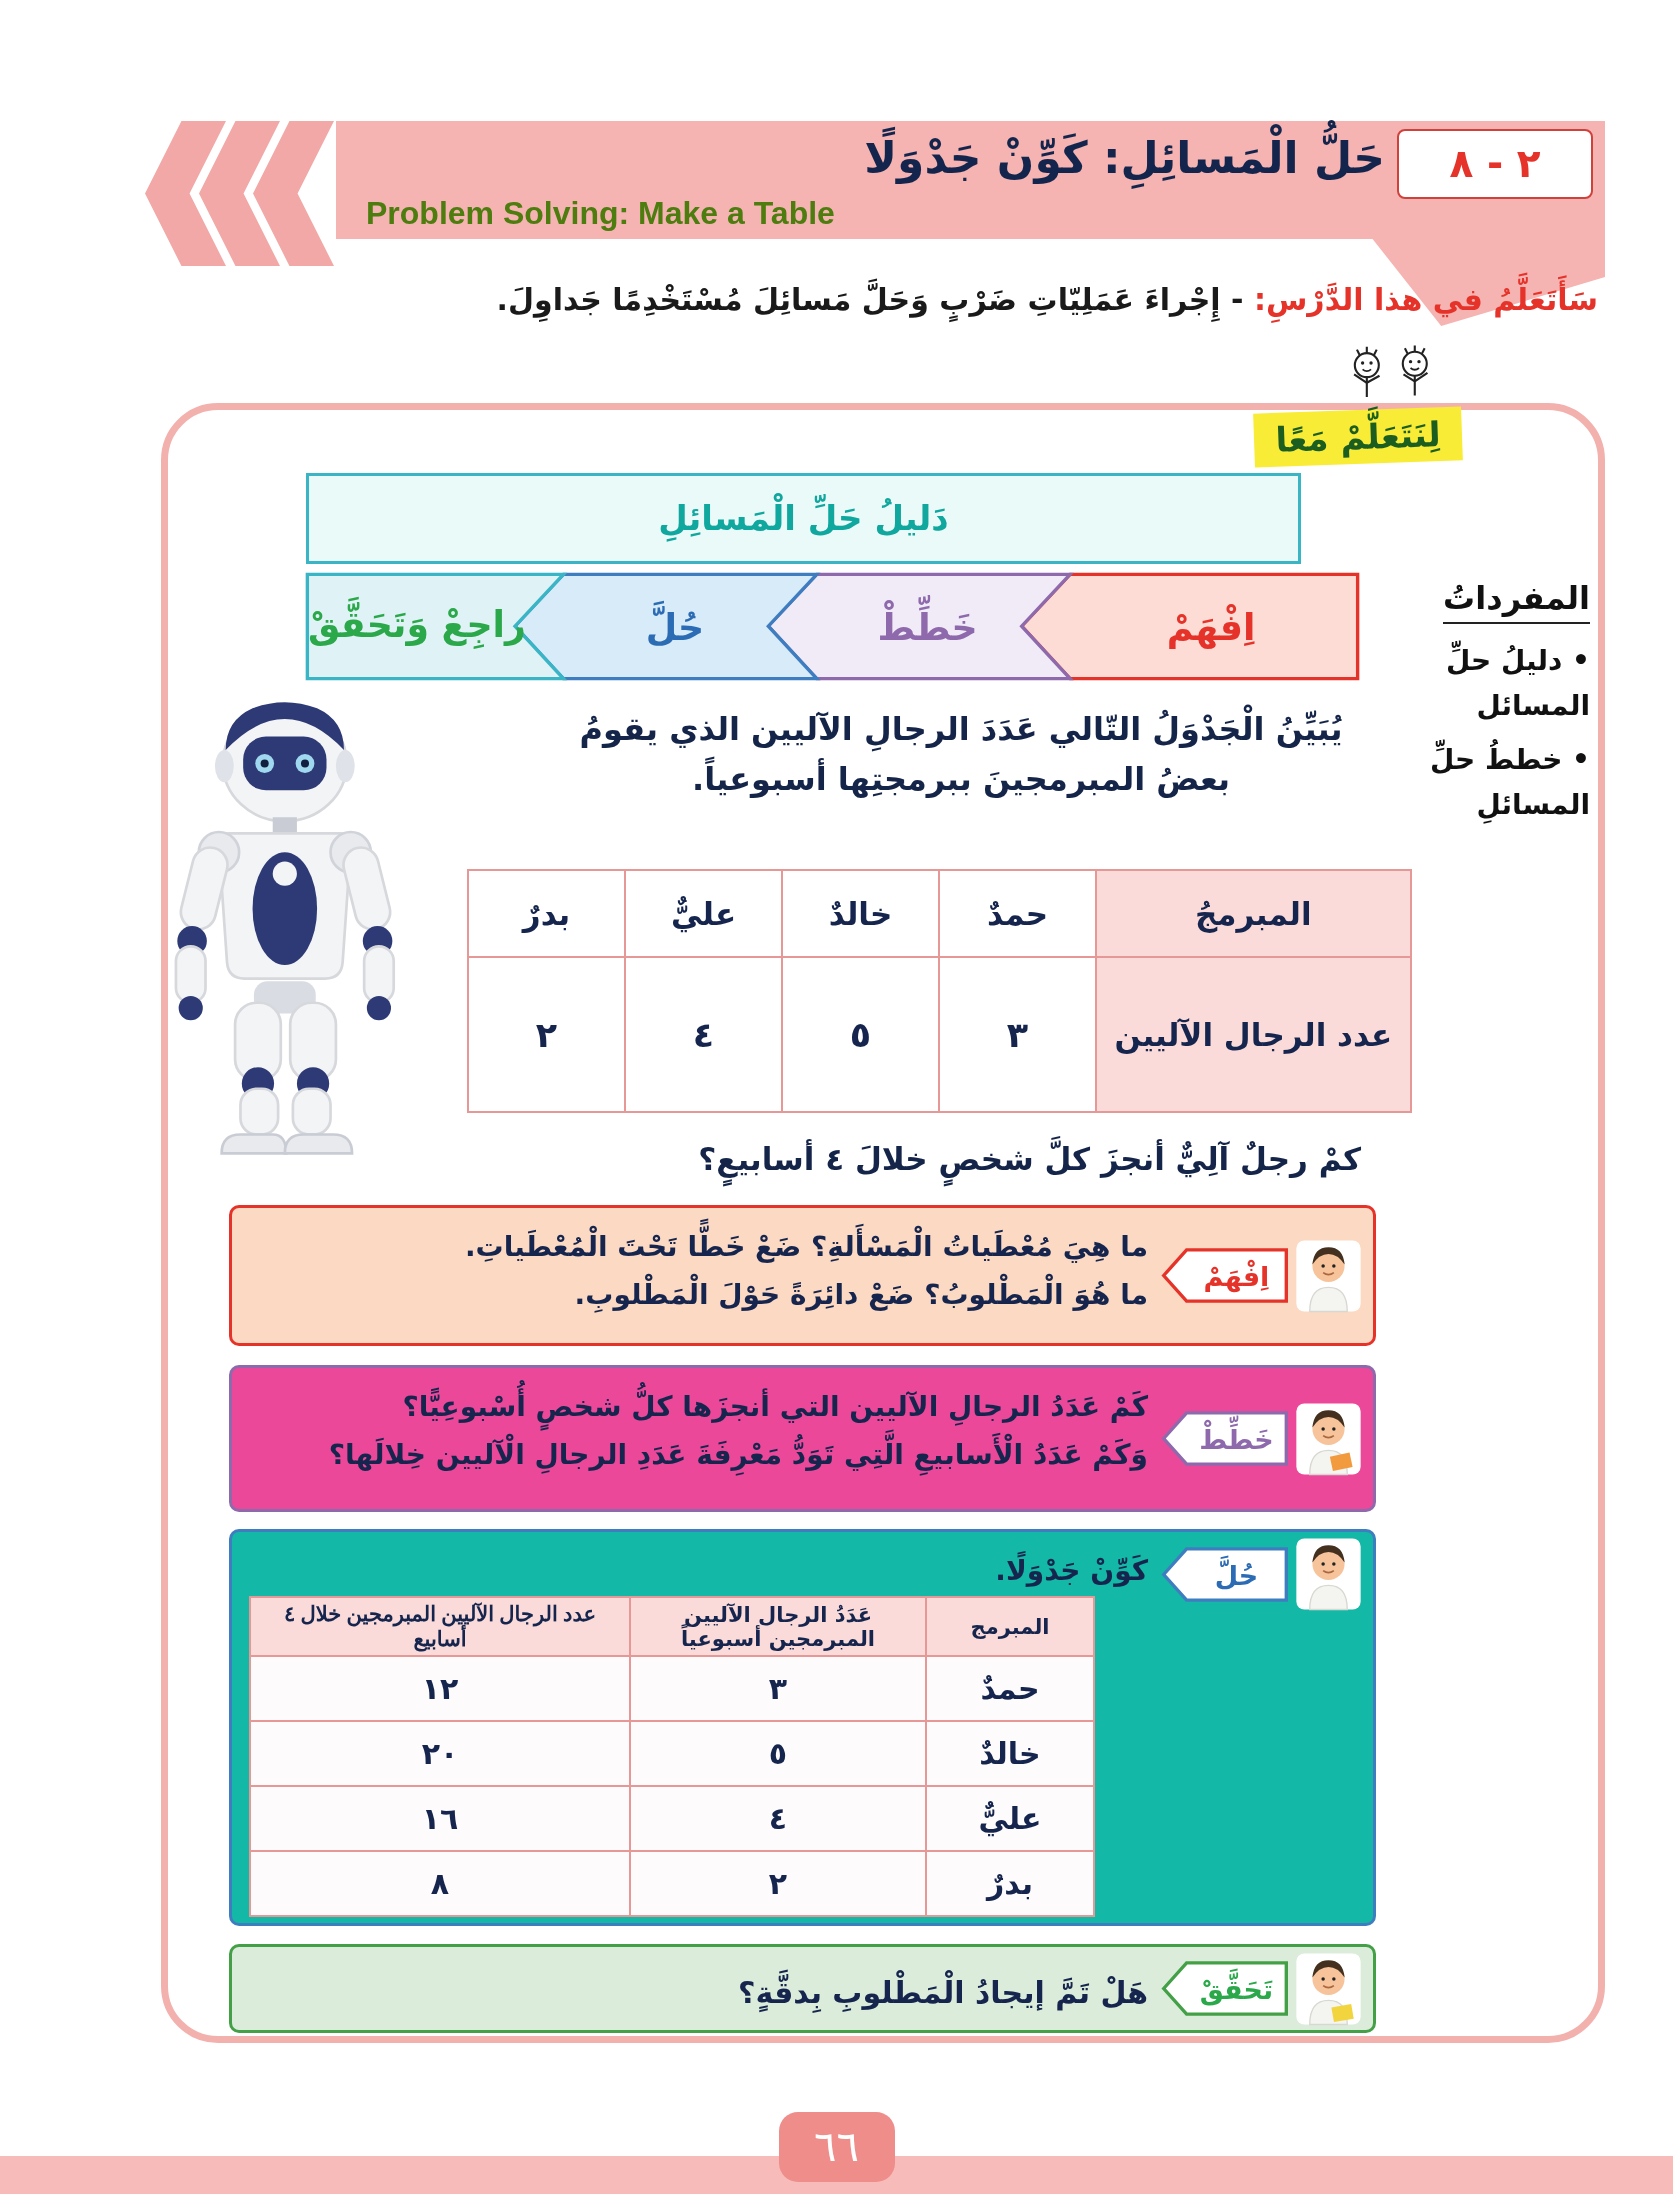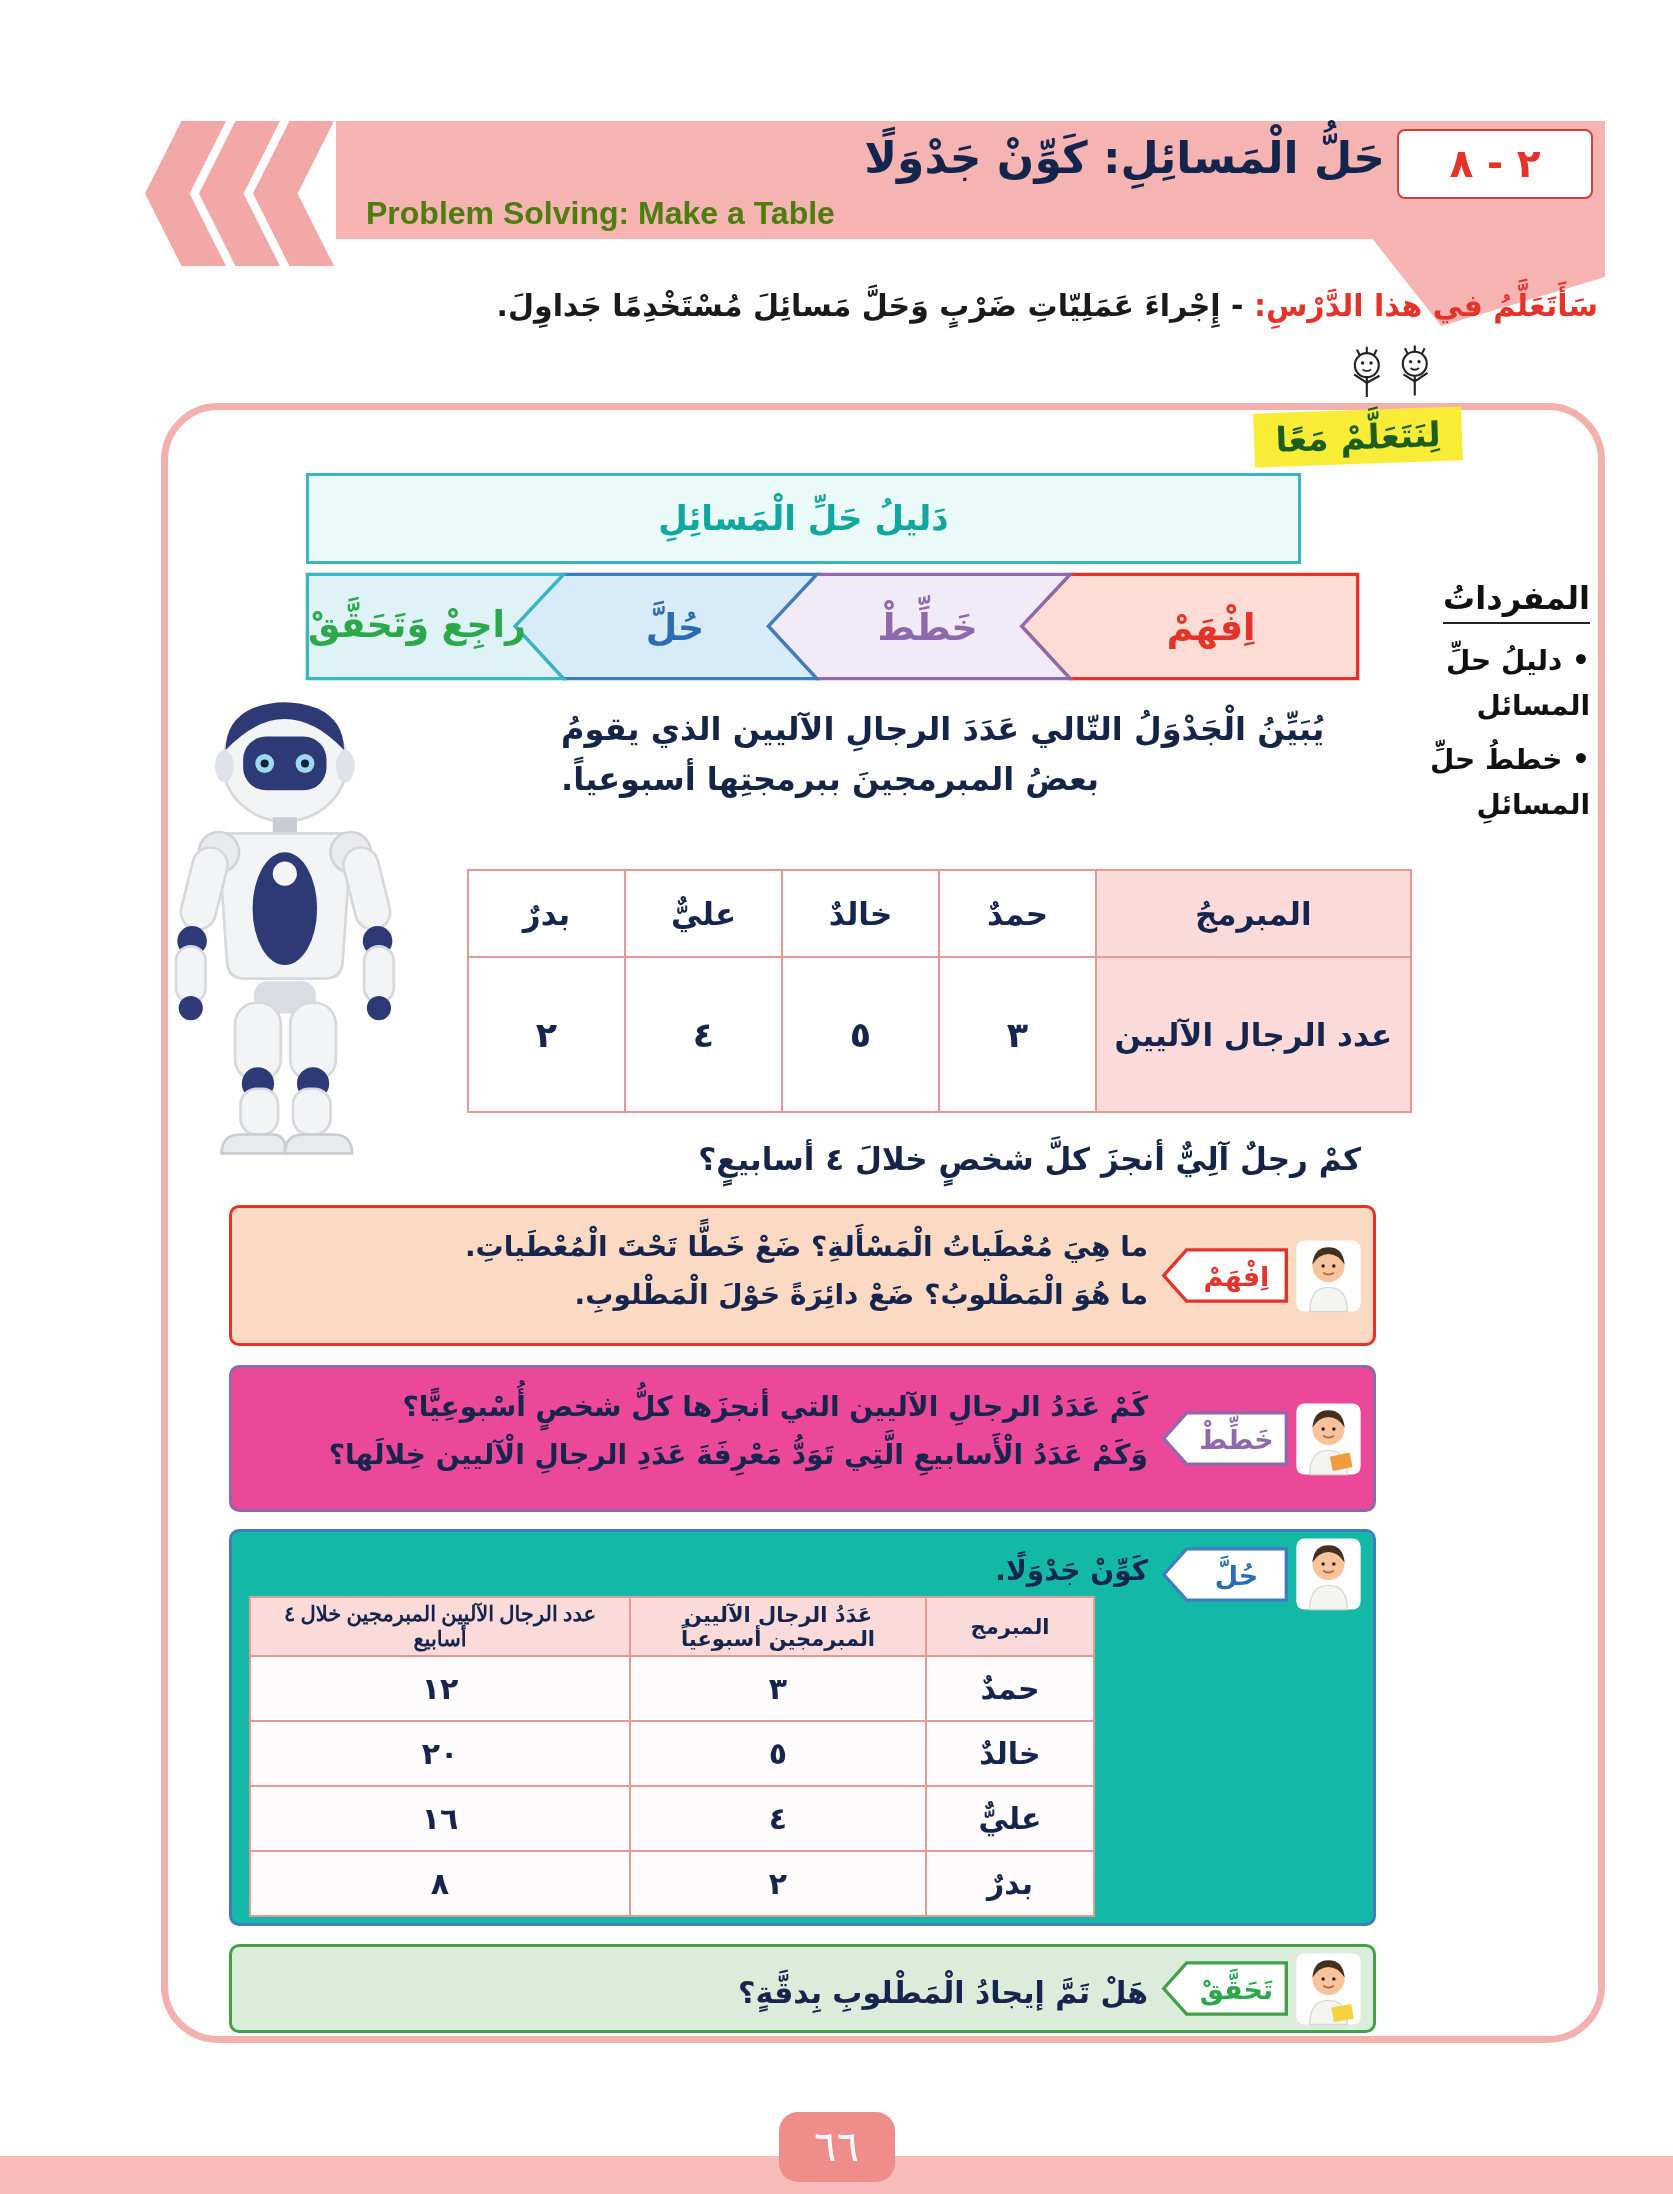--- a/index.html
+++ b/index.html
@@ -13,21 +13,21 @@
   .title-band { position:absolute; left:336px; top:121px; width:1269px; height:118px; background:#f5b3b1; }
   .band-tail { position:absolute; left:1371px; top:237px; width:234px; height:89px; background:#f5b3b1;
                clip-path:polygon(0 0, 100% 0, 100% 45%, 30% 100%); }
   .title-ar { position:absolute; right:288px; top:132px; direction:rtl; white-space:nowrap;
               font-size:44px; font-weight:bold; color:#14254d; }
   .title-en { position:absolute; left:366px; top:195px; font-family:"Liberation Sans", sans-serif;
               font-size:32px; font-weight:bold; color:#4d7c0f; }
   .lesson-box { position:absolute; left:1397px; top:129px; width:196px; height:70px; background:#ffffff;
                 border:2.7px solid #d0413b; border-radius:8px; direction:ltr; text-align:center;
                 line-height:65px; font-size:39px; font-weight:bold; color:#e5332a; }
-  .objective { position:absolute; right:75px; top:288px; direction:rtl; font-size:30px; font-weight:bold;
+  .objective { position:absolute; right:75px; top:282px; direction:rtl; font-size:30px; font-weight:bold;
                color:#1a1a1a; white-space:nowrap; }
   .objective .obj-label { color:#e5332a; }
 
   
   .main-frame { position:absolute; left:161px; top:403px; width:1444px; height:1640px;
                 border:7.4px solid #f3b1ae; border-radius:57px; background:#ffffff; }
 
   .kids-doodle { position:absolute; left:1331px; top:344px; width:121px; height:67px; }
   .learn-label { position:absolute; left:1254px; top:410px; width:208px; height:54px; background:#f8ec36;
                  transform:rotate(-2deg); text-align:center; line-height:54px; font-size:34px;
@@ -46,21 +46,21 @@
   .p-cyan  { fill:#dff2f6; stroke:#3ab5c6; }  .t-green { fill:#2aa84a; font-size:42px; }
 
   
   .vocab { position:absolute; left:1402px; top:579px; width:188px; direction:rtl; color:#111; }
   .vocab-heading { display:inline-block; font-size:32px; font-weight:bold; border-bottom:2.7px solid #222;
                    padding-bottom:5.4px; margin-bottom:15px; }
   .vocab-item { font-size:28px; font-weight:bold; line-height:1.6; margin-bottom:9.4px; }
   .vocab-item::before { content:"• "; }
 
   
-  .intro { position:absolute; left:561px; top:705px; width:800px; direction:rtl; text-align:left;
+  .intro { position:absolute; left:561px; top:705px; width:800px; direction:rtl; text-align:center;
            font-size:32px; font-weight:bold; color:#15254a; line-height:1.55; }
   .robot { position:absolute; left:141px; top:696px; width:289px; height:471px; }
 
   .t1 { position:absolute; left:467px; top:869px; border-collapse:collapse; direction:rtl; }
   .t1 td { border:2px solid #e59895; text-align:center; vertical-align:middle; color:#16254e;
            font-weight:bold; background:#ffffff; }
   .t1 .hdr { background:#fadbd9; font-size:31px; padding:0 17.5px; }
   .t1 .name { font-size:31px; width:157px; }
   .t1 .num { font-size:35px; width:157px; }
   .t1 .r1 td { height:87px; }

